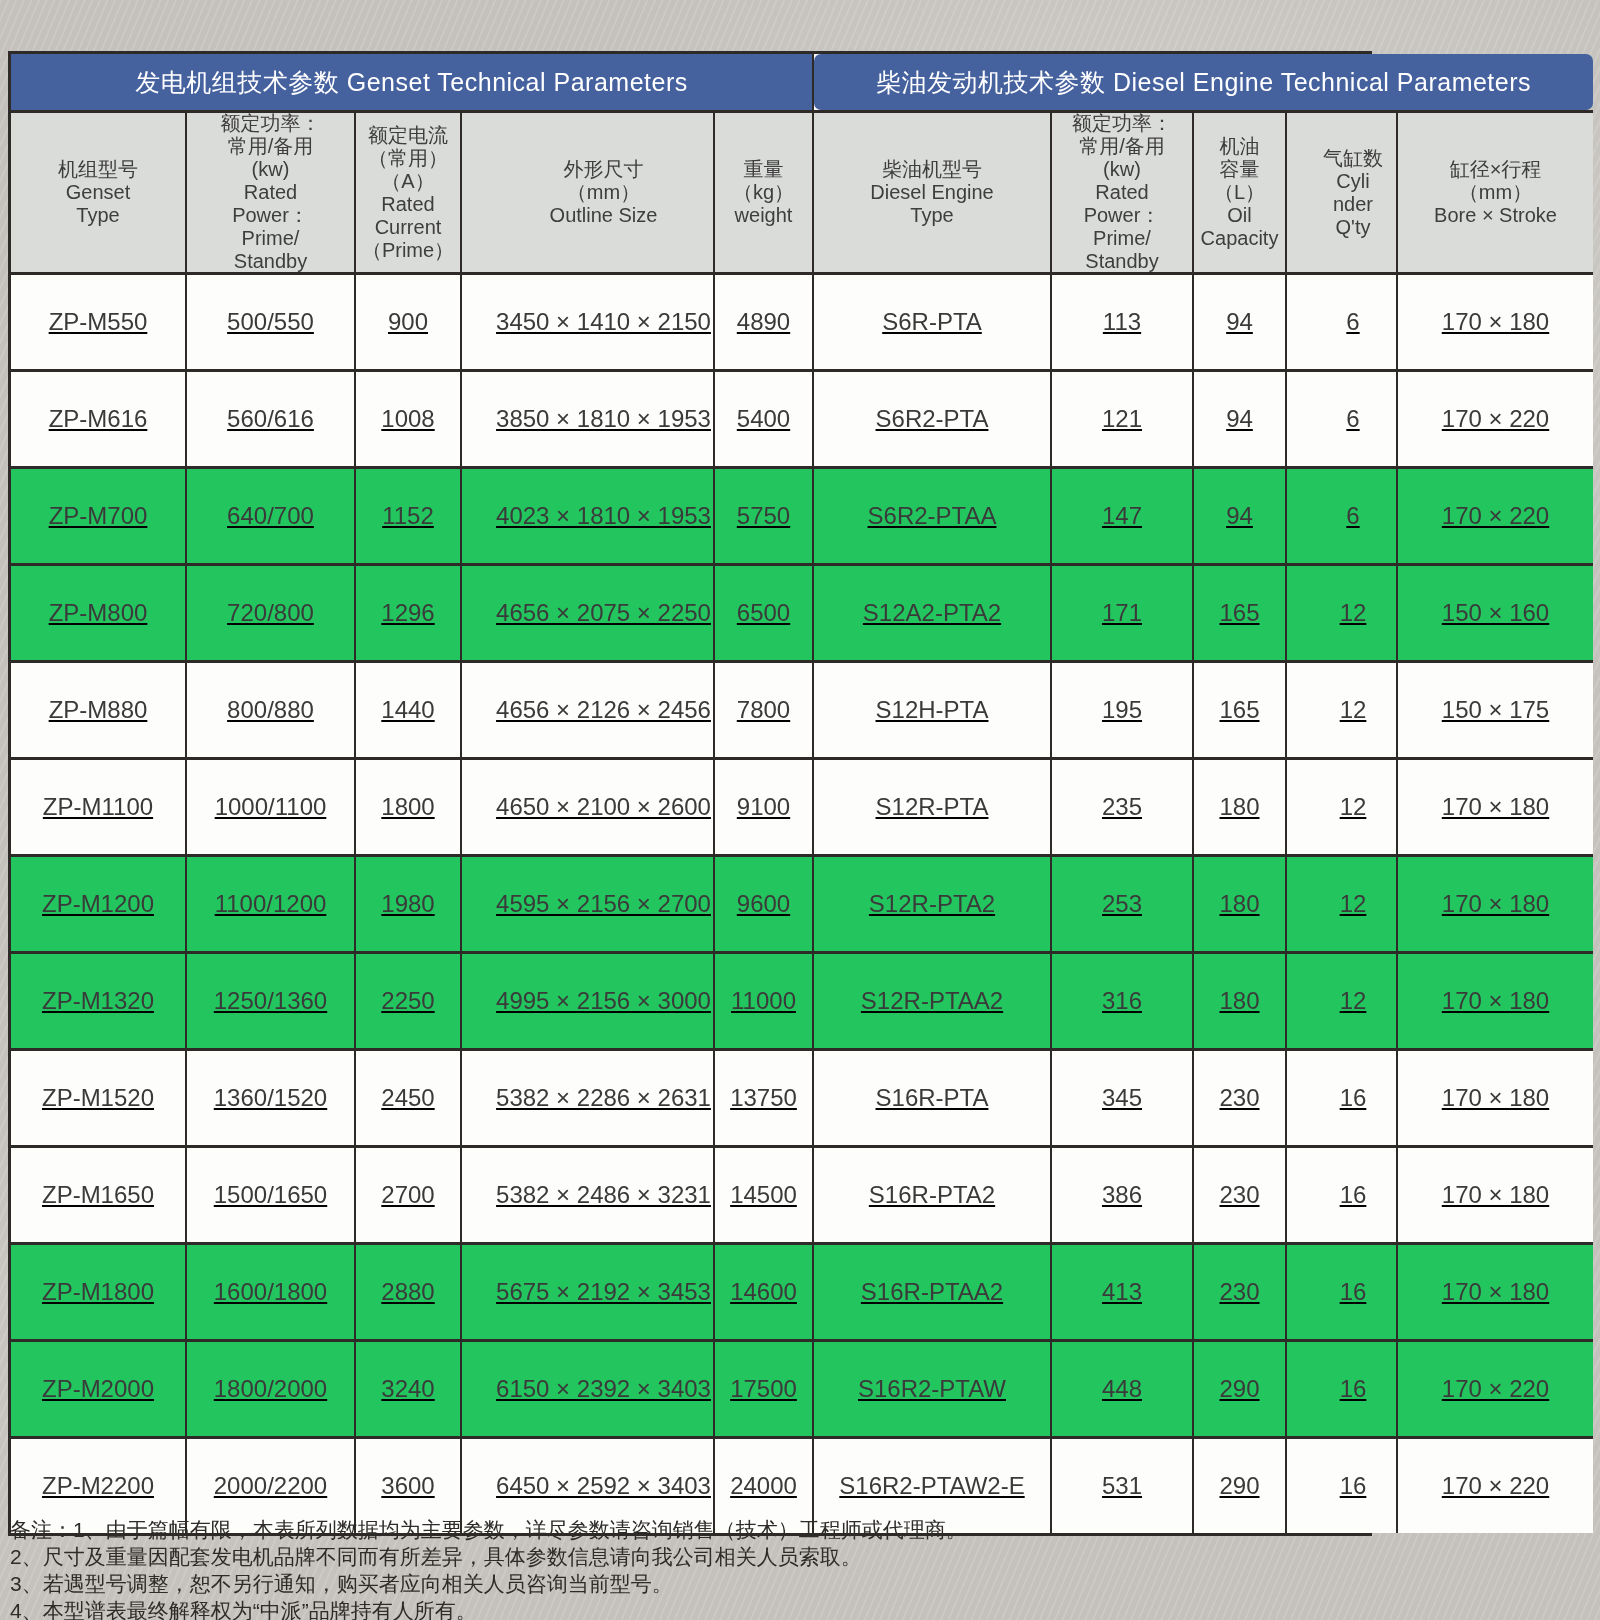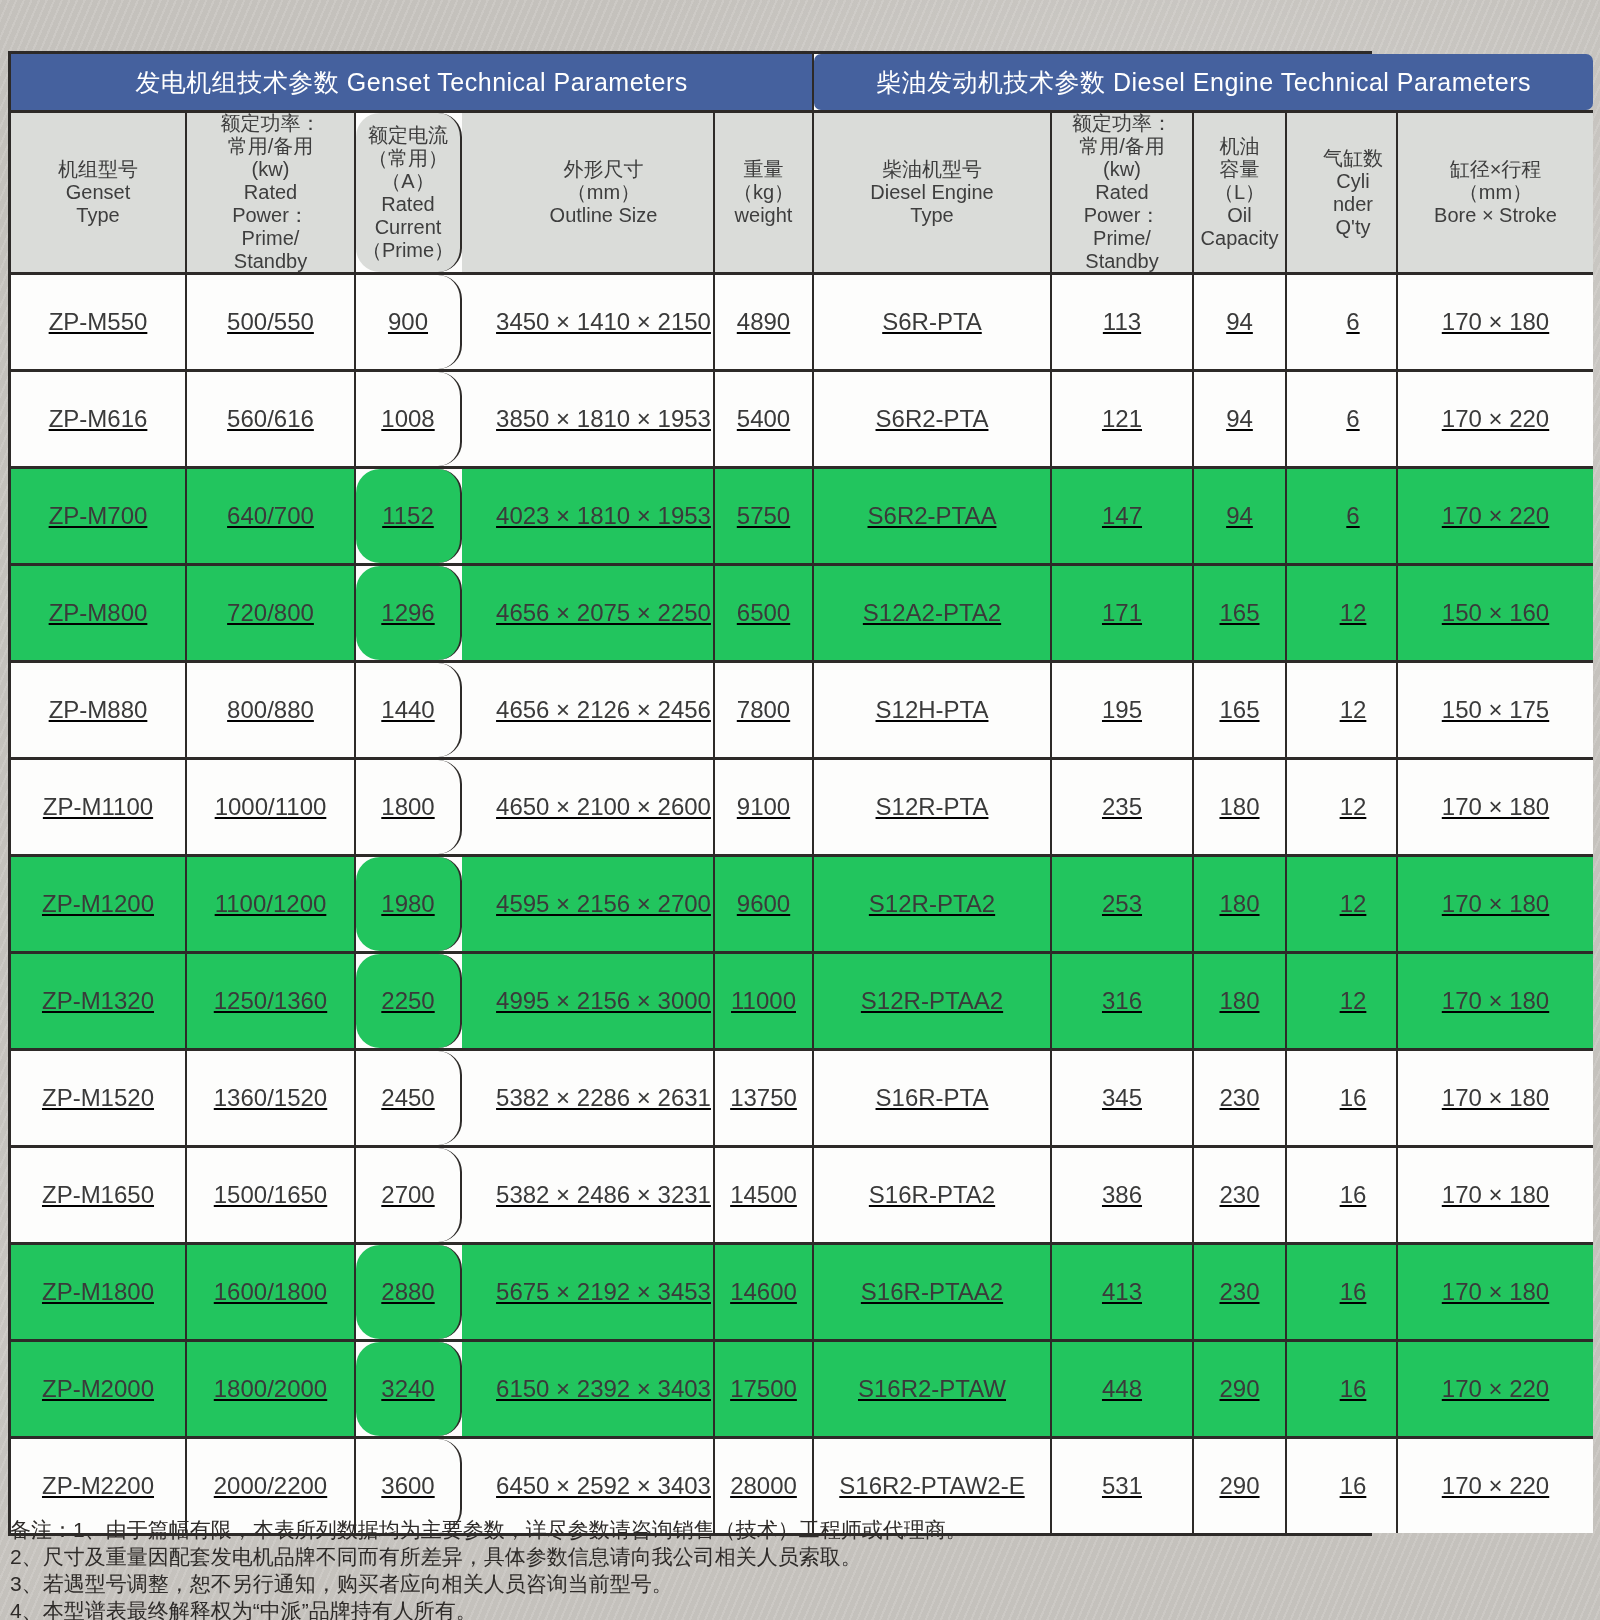--- a/index.html
+++ b/index.html
@@ -43,21 +43,21 @@
   }
   
   .trow.body-row{ height:97px; border-top:3px solid #2d2a28;text-decoration:underline; }
   .body-row .cell{
     background:#fdfdfc; color:#3a3a3a; font-size:24px;
     display:flex; align-items:center; justify-content:center;
     text-align:center; border-right:2px solid #2d2a28;
   }
   .body-row.shaded .cell{ background:#22c55e; }
   
-  .c0{ width:176px; } .c1{ width:169px; } .c2{ width:106px;border-radius:24px; }
+  .c0{ width:176px; } .c1{ width:169px; } .c2{ width:106px; }
   .c3{ width:253px;padding-left:32px; } .c4{ width:99px;  } .c5{ width:238px; }
   .c6{ width:142px; } .c7{ width:93px;  } .c8{ width:111px;padding-left:23px; }
   .c9{ width:195px; border-right:none !important; }
   
   .notes{
     position:absolute; left:10px; top:1516px;
     color:#2e2b29; font-size:21px; line-height:27px;
   }
 </style>
 </head>
@@ -262,21 +262,21 @@
           <div class="cell c6">448</div>
           <div class="cell c7">290</div>
           <div class="cell c8">16</div>
           <div class="cell c9">170 × 220</div>
         </div>
         <div class="trow body-row">
           <div class="cell c0">ZP-M2200</div>
           <div class="cell c1">2000/2200</div>
           <div class="cell c2">3600</div>
           <div class="cell c3">6450 × 2592 × 3403</div>
-          <div class="cell c4">28000</div>
+          <div class="cell c4">24000</div>
           <div class="cell c5">S16R2-PTAW2-E</div>
           <div class="cell c6">531</div>
           <div class="cell c7">290</div>
           <div class="cell c8">16</div>
           <div class="cell c9">170 × 220</div>
         </div>
       </div>
 
   </div>
 

